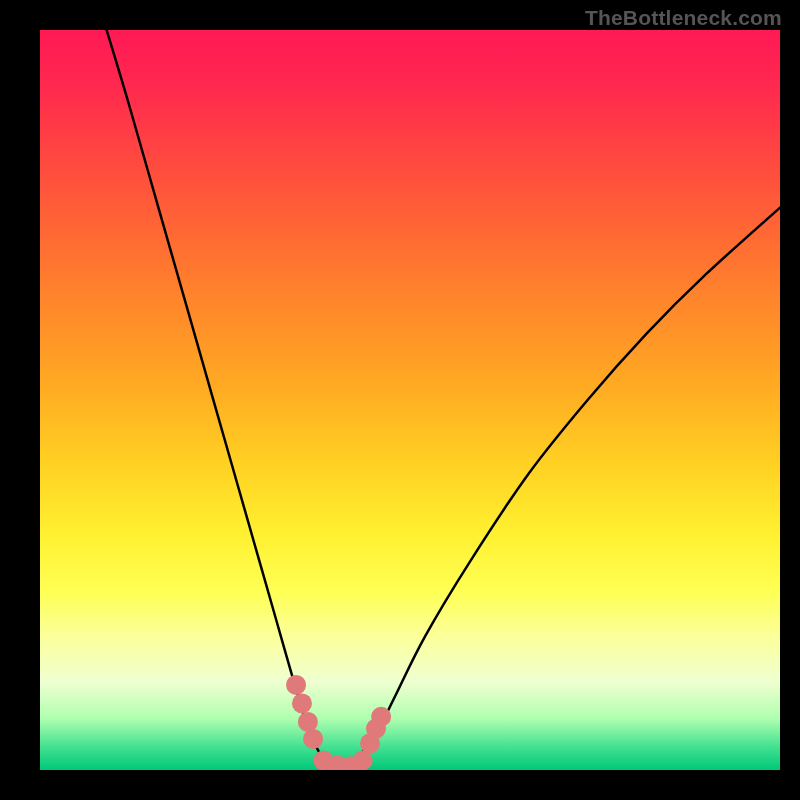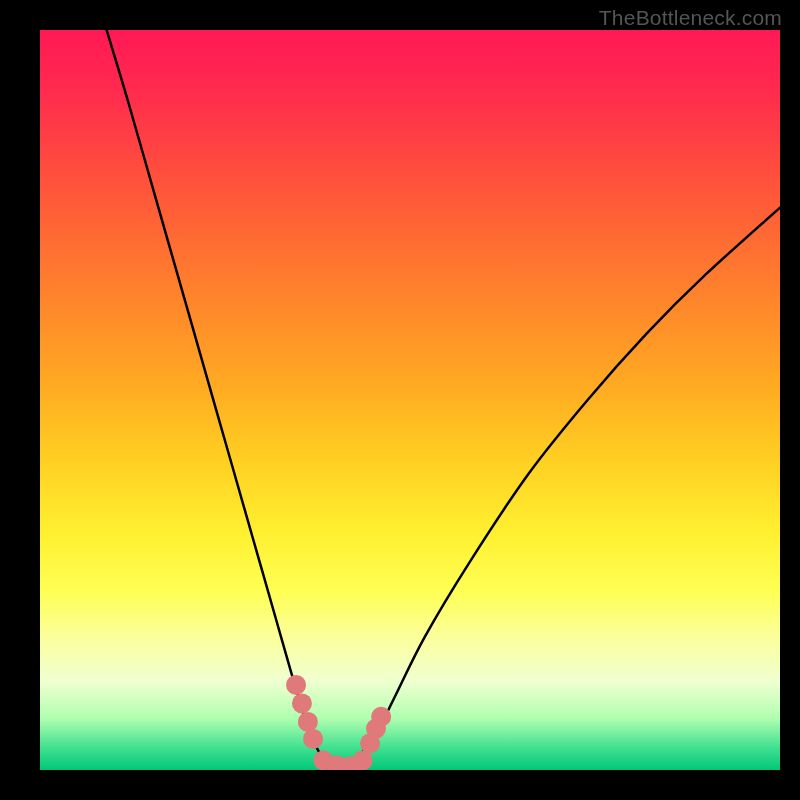--- a/index.html
+++ b/index.html
@@ -40,21 +40,21 @@
     #b0ffb0 93%,
     #40e090 97%,
     #00c878 100%);
 }
 .watermark {
   position: absolute;
   top: 6px;
   right: 18px;
   color: #555;
   font-size: 21px;
-  font-weight: 400;
+  font-weight: 700;
   z-index: 10;
   letter-spacing: 0.2px;
 }
 svg.curves {
   position: absolute;
   left: 0;
   top: 0;
   width: 100%;
   height: 100%;
 }

